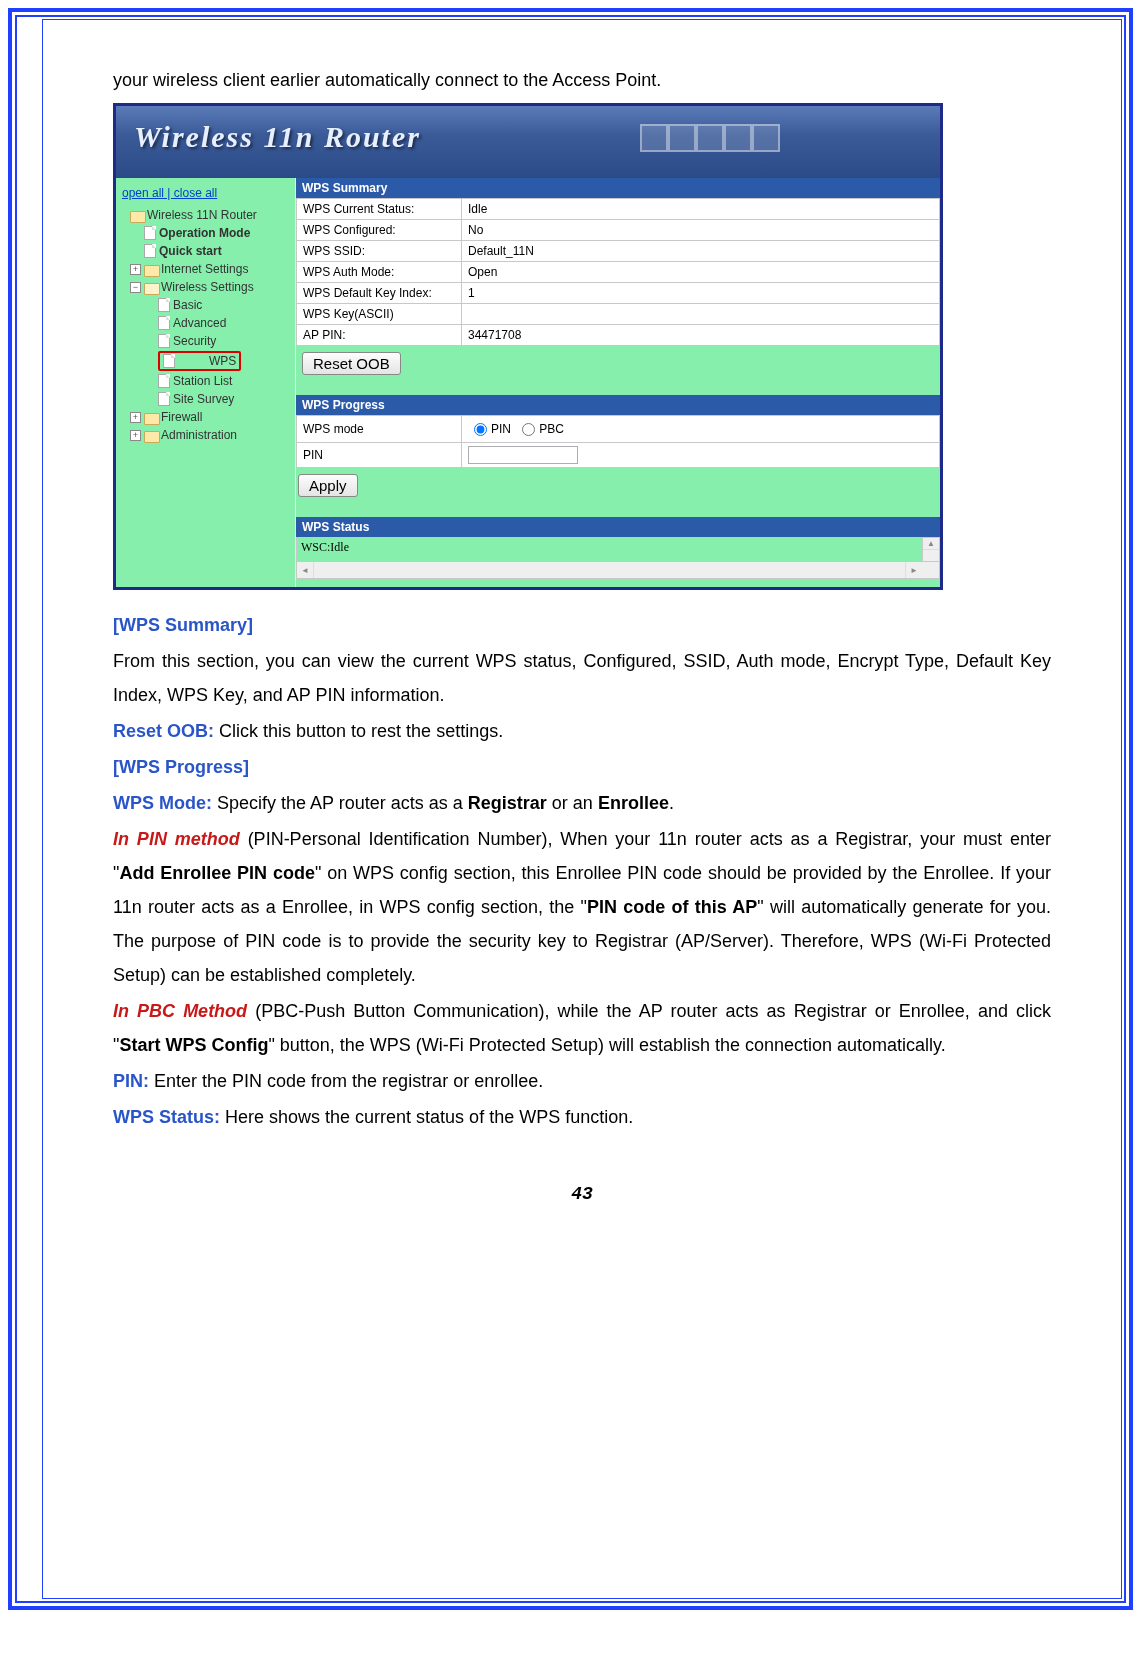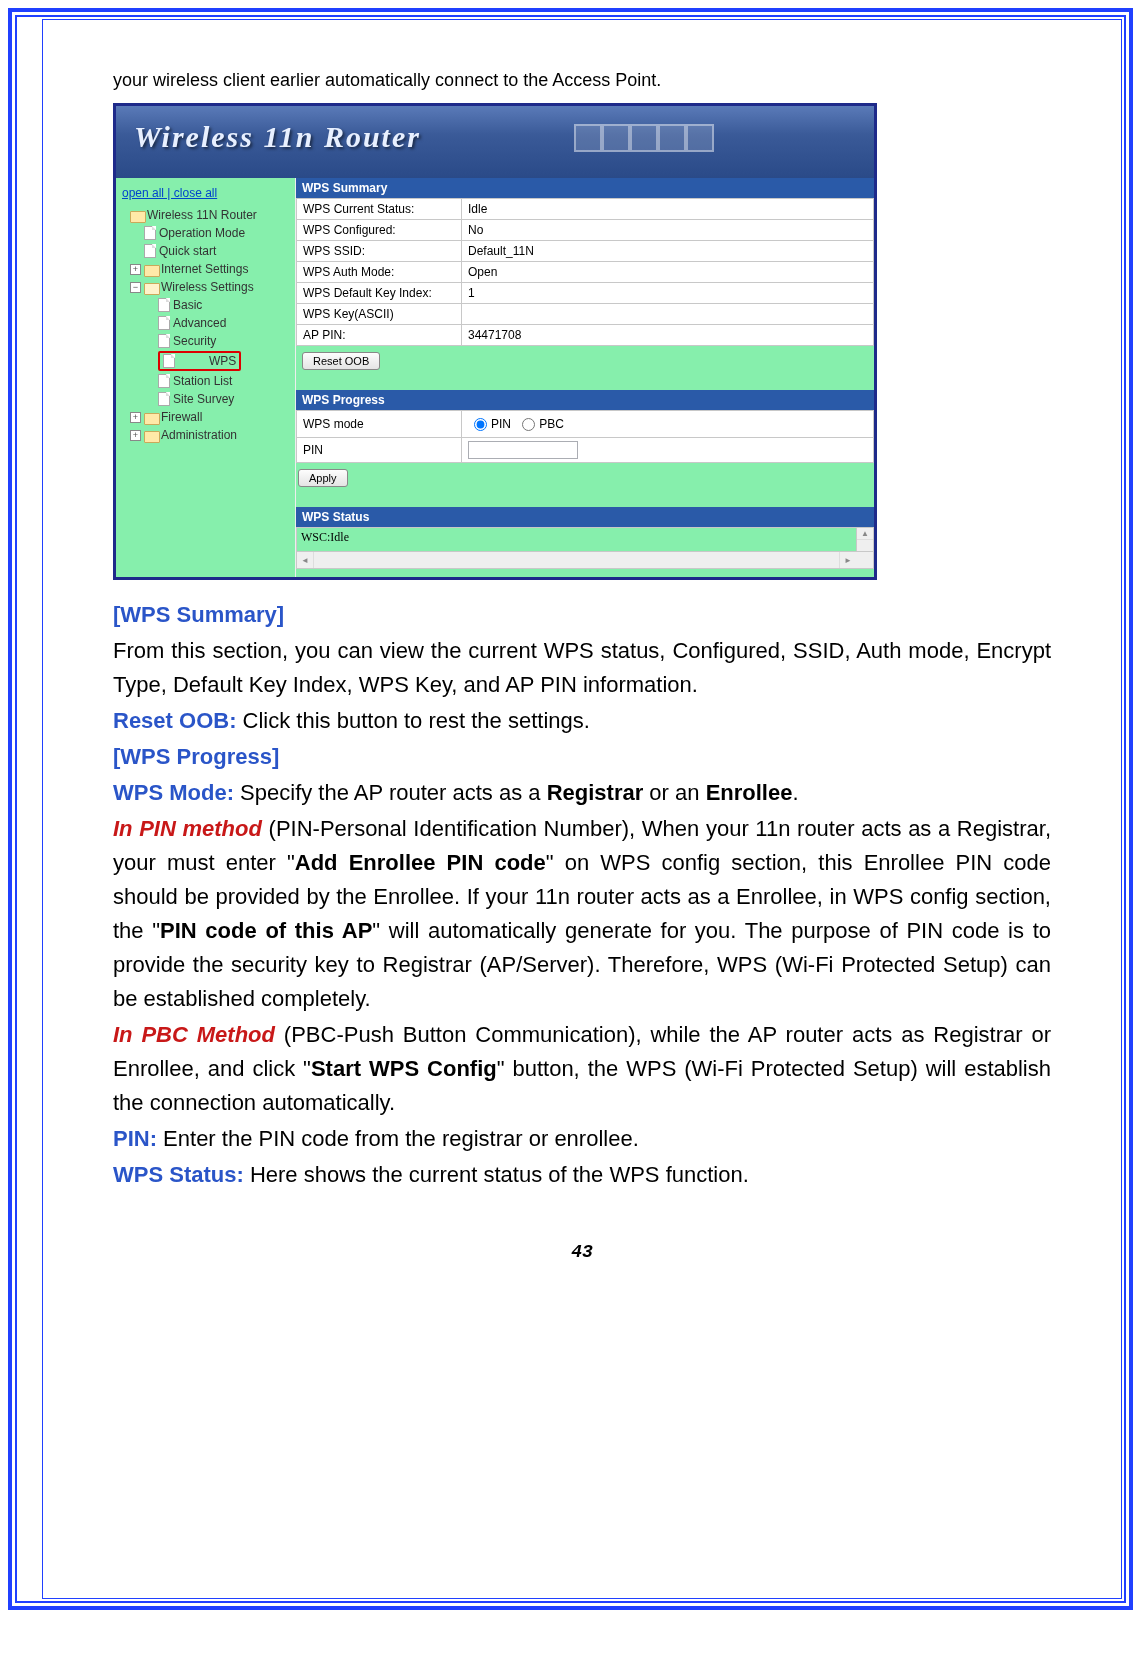--- a/index.html
+++ b/index.html
@@ -26,21 +26,21 @@
     position: relative;
     margin-left: 23px;
   }
   .intro-text {
     font-size: 18px;
     margin-bottom: 12px;
     color: #000;
   }
   .screenshot {
     border: 3px solid #1e2a8a;
-    width: 764px;
+    width: 830px;
     background: #fff;
     margin-bottom: 18px;
   }
   .router-banner {
     height: 72px;
     background: linear-gradient(to bottom, #5a7ab8 0%, #3a5a98 40%, #2a4a88 100%);
     position: relative;
     color: #fff;
     overflow: hidden;
   }
@@ -88,21 +88,21 @@
     cursor: pointer;
   }
   .tree-row {
     display: flex;
     align-items: center;
     padding: 1px 0;
     line-height: 16px;
     white-space: nowrap;
   }
   .tree-indent-1 { padding-left: 10px; }
-  .tree-indent-2 { padding-left: 24px; }
+  .tree-indent-2 { padding-left: 24px; font-weight: bold; }
   .tree-indent-3 { padding-left: 38px; }
   .tree-box {
     width: 11px; height: 11px;
     border: 1px solid #888;
     display: inline-flex;
     align-items: center;
     justify-content: center;
     font-size: 9px;
     line-height: 9px;
     color: #555;
@@ -167,21 +167,21 @@
   .sum-table td {
     border: 1px solid #c8c8c8;
     padding: 3px 6px;
     font-size: 12px;
     background: #fff;
     height: 20px;
   }
   .sum-table td:first-child { width: 165px; }
   .btn {
     font-family: Arial, sans-serif;
-    font-size: 11px;
+    font-size: 15px;
     padding: 2px 10px;
     background: linear-gradient(#fdfdfd,#e4e4e4);
     border: 1px solid #888;
     border-radius: 3px;
     cursor: pointer;
     margin: 6px;
   }
   .radio-row {
     display: flex;
     align-items: center;
@@ -234,21 +234,21 @@
     height: 17px;
     text-align: center;
     font-size: 8px;
     color: #888;
     line-height: 17px;
   }
   .hscroll .arr-l { left: 0; border-right:1px solid #ddd; }
   .hscroll .arr-r { right: 17px; border-left:1px solid #ddd; }
   .spacer { height: 14px; }
   .body-text {
-    font-size: 22px;
+    font-size: 18px;
     line-height: 34px;
     color: #000;
     text-align: justify;
   }
   .body-text p { margin-bottom: 2px; }
   .blue-bold { color: #2a55c8; font-weight: bold; }
   .red-bold { color: #c81818; font-weight: bold; font-style: italic; }
   .page-number {
     text-align: center;
     font-weight: bold;

